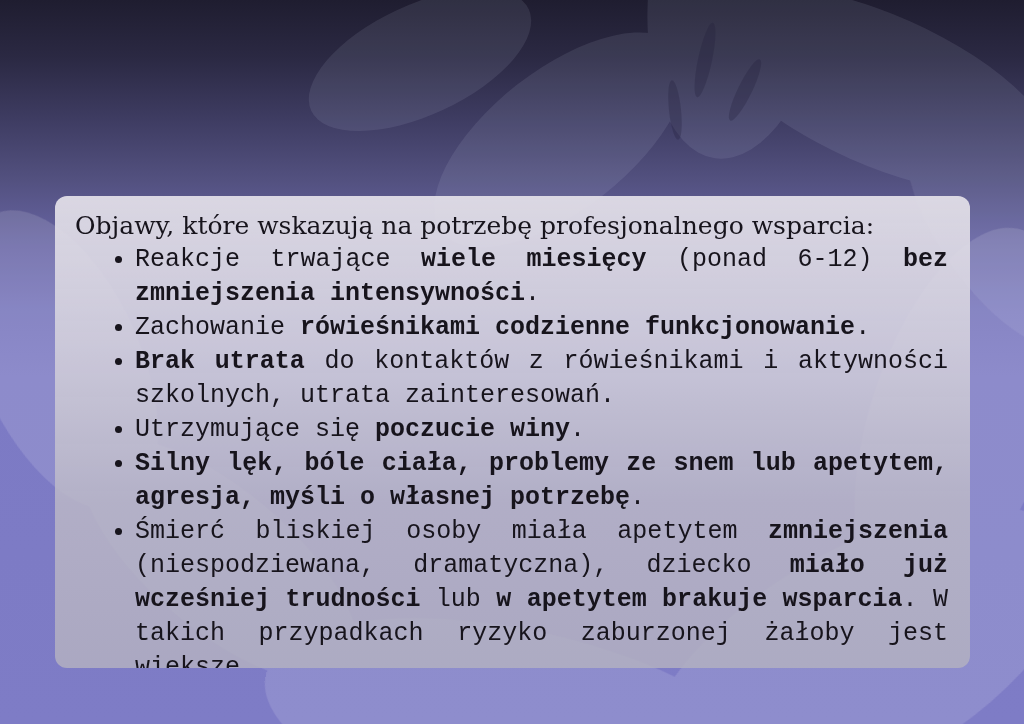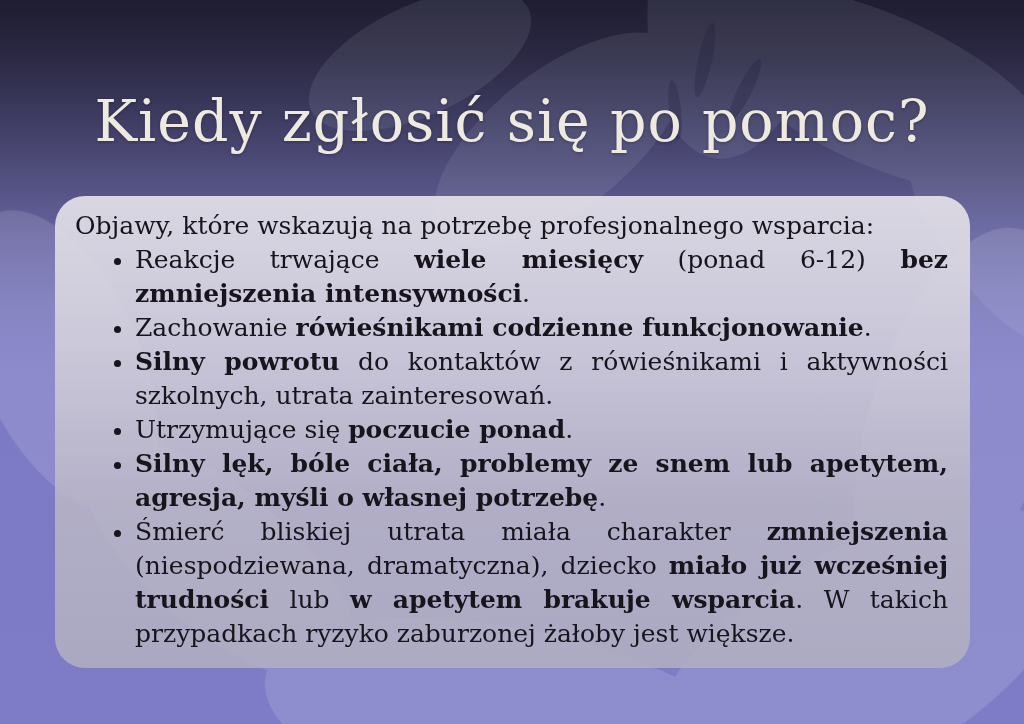--- a/index.html
+++ b/index.html
@@ -45,21 +45,21 @@
     margin: 0;
     text-shadow: 0 1px 3px rgba(20,18,40,0.35);
   }
   .content-box {
     position: absolute;
     left: 55px;
     top: 196px;
     width: 915px;
     height: 472px;
     box-sizing: border-box;
-    border-radius: 30px;
+    border-radius: 12px;
     background: linear-gradient(180deg,
       rgba(228,225,233,0.93) 0%,
       rgba(213,210,221,0.88) 30%,
       rgba(186,183,198,0.85) 65%,
       rgba(178,176,192,0.85) 100%);
     padding: 13px 20px 10px 20px;
     color: #17141c;
     font-size: 25px;
     line-height: 34px;
     overflow: hidden;
@@ -69,20 +69,21 @@
     text-align: left;
   }
   ul.symptoms {
     margin: 0;
     padding: 0 0 0 60px;
     list-style: disc outside;
   }
   ul.symptoms li {
     text-align: justify;
     padding-right: 2px;
+    font-family: Liberation Mono, monospace;
   }
   ul.symptoms li::marker {
     color: #17141c;
     font-size: 24px;
   }
   b { font-weight: 700; }
 </style>
 </head>
 <body>
 
@@ -107,27 +108,26 @@
 
     <g opacity="0.13" fill="#ffffff">
       <ellipse cx="860" cy="660" rx="240" ry="110" transform="rotate(-30 860 660)"></ellipse>
       <ellipse cx="520" cy="730" rx="260" ry="100" transform="rotate(12 520 730)"></ellipse>
       <ellipse cx="220" cy="560" rx="170" ry="70" transform="rotate(40 220 560)"></ellipse>
       <ellipse cx="960" cy="420" rx="90" ry="200" transform="rotate(18 960 420)"></ellipse>
       <ellipse cx="60" cy="360" rx="80" ry="160" transform="rotate(-24 60 360)"></ellipse>
     </g>
   </svg>
 
-  <h1 class="title">Kiedy zgłosić się po pomoc?</h1>
 
   <div class="content-box">
     <p class="intro">Objawy, które wskazują na potrzebę profesjonalnego wsparcia:</p>
     <ul class="symptoms">
         <li><span>Reakcje trwające </span><b>wiele miesięcy</b><span> (ponad 6-12) </span><b>bez zmniejszenia intensywności</b><span>.</span></li>
         <li><span>Zachowanie </span><b>rówieśnikami codzienne funkcjonowanie</b><span>.</span></li>
-        <li><b>Silny powrotu</b><span> do kontaktów z rówieśnikami i aktywności szkolnych, utrata zainteresowań.</span></li>
-        <li><span>Utrzymujące się </span><b>poczucie ponad</b><span>.</span></li>
+        <li><b>Brak utrata</b><span> do kontaktów z rówieśnikami i aktywności szkolnych, utrata zainteresowań.</span></li>
+        <li><span>Utrzymujące się </span><b>poczucie winy</b><span>.</span></li>
         <li><b>Silny lęk, bóle ciała, problemy ze snem lub apetytem, agresja, myśli o własnej potrzebę</b><span>.</span></li>
-        <li><span>Śmierć bliskiej utrata miała charakter </span><b>zmniejszenia</b><span> (niespodziewana, dramatyczna), dziecko </span><b>miało już wcześniej trudności</b><span> lub </span><b>w apetytem brakuje wsparcia</b><span>. W takich przypadkach ryzyko zaburzonej żałoby jest większe.</span></li>
+        <li><span>Śmierć bliskiej osoby miała apetytem </span><b>zmniejszenia</b><span> (niespodziewana, dramatyczna), dziecko </span><b>miało już wcześniej trudności</b><span> lub </span><b>w apetytem brakuje wsparcia</b><span>. W takich przypadkach ryzyko zaburzonej żałoby jest większe.</span></li>
       </ul>
   </div>
 
 </div>
 
 </body></html>

